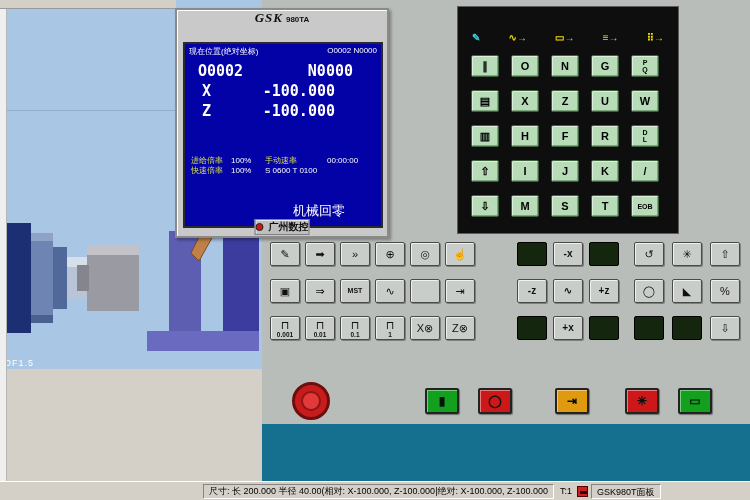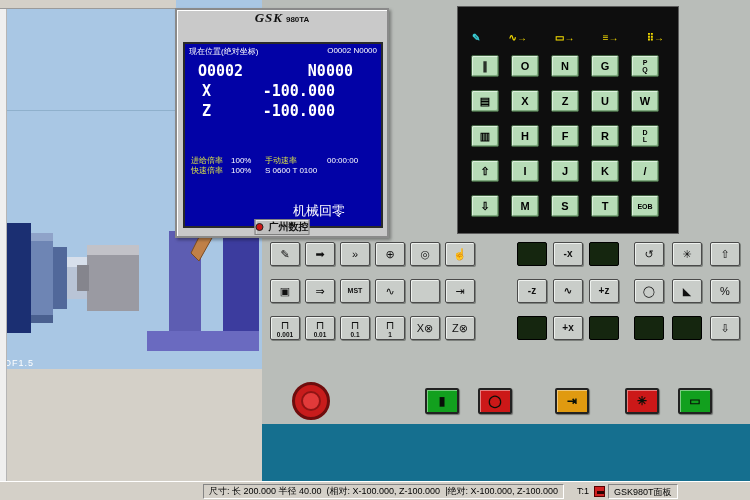--- a/index.html
+++ b/index.html
@@ -74,23 +74,23 @@
   .crt-mode{position:absolute;bottom:6px;left:108px;font-size:13px;color:#fff}
   .crt-logo{position:absolute;left:50%;transform:translateX(-50%);top:209px;height:16px;background:#bfbfbf;
             border:1px solid #808080;box-shadow:inset 1px 1px 0 #e8e8e8;padding:1px 0;display:flex;align-items:center;gap:5px}
   .crt-logo-dot{width:8px;height:8px;border-radius:50%;background:#cc1818;border:1px solid #222}
   .crt-logo-text{font-size:10px;font-weight:bold;color:#101010}
 
   
   .statusbar{position:absolute;left:0;top:481px;width:750px;height:19px;background:#d4d0c8;
              border-top:1px solid #fff;display:flex;align-items:center;font-size:9px;color:#000}
   .sb-spacer{width:203px;height:100%}
-  .sb-field{display:flex;gap:5px;align-items:center;height:15px;padding:2px 5px;
+  .sb-field{display:flex;align-items:center;height:15px;padding:2px 5px;
             border:1px solid;border-color:#858585 #fff #fff #858585;white-space:nowrap}
-  .sb-tool{margin-left:13px}
+  .sb-tool{margin-left:6px}
   .sb-icon{width:11px;height:11px;background:#d02020;border:1px solid #500;margin:0 3px 0 5px;position:relative}
   .sb-icon:after{content:"";position:absolute;left:2px;top:4px;width:7px;height:3px;background:#2a0000}
   .sb-panelname{height:15px;padding:1px 5px;border:1px solid;border-color:#858585 #fff #fff #858585;white-space:nowrap}
 </style>
 </head>
 <body>
 
 <div class="root">
 
   <div class="sim">

